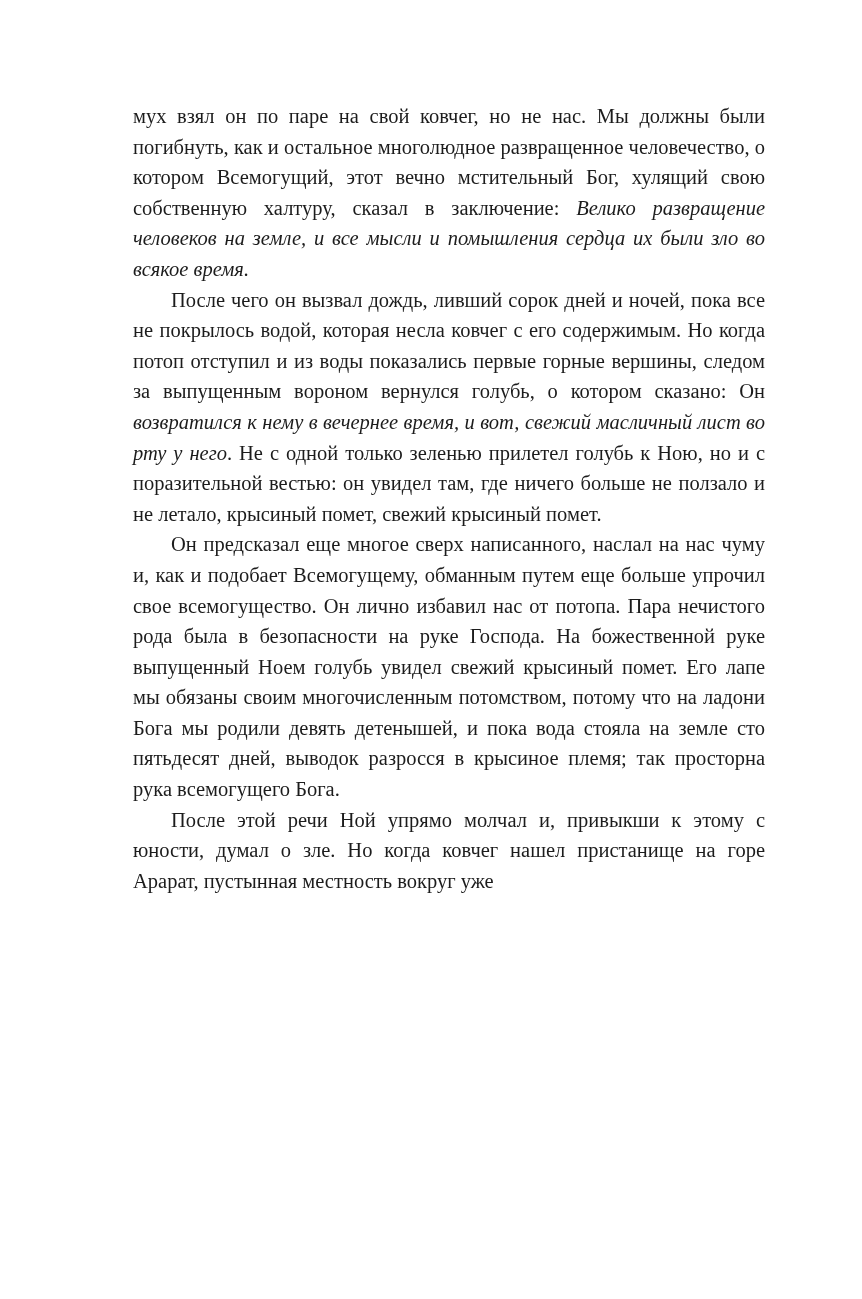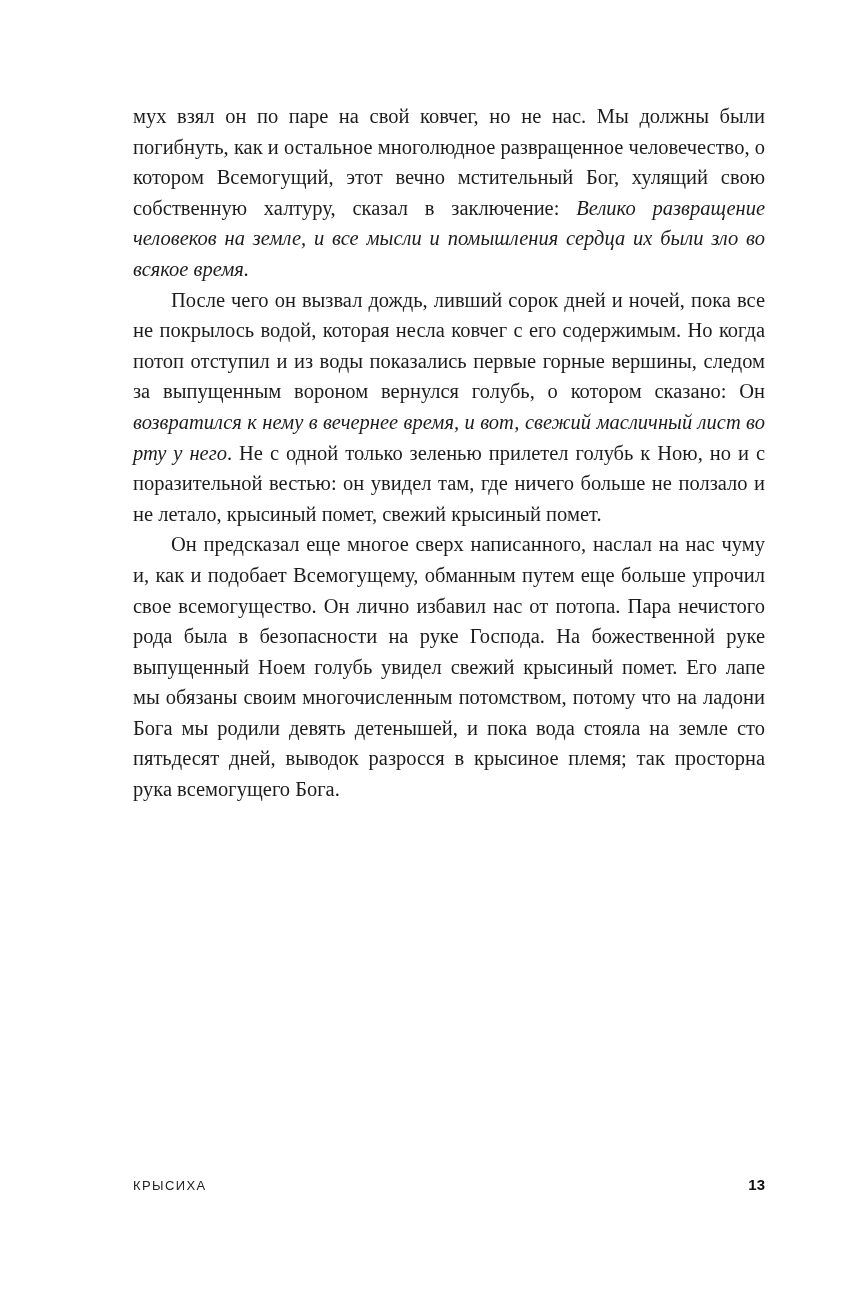--- a/index.html
+++ b/index.html
@@ -68,20 +68,17 @@
 </style>
 </head>
 <body>
 
 <div class="page">
 
   <main class="text-block" id="text-block">
       <p class="no-indent"><span>мух взял он по паре на свой ковчег, но не нас. Мы должны были погибнуть, как и остальное многолюдное развращенное человечество, о котором Всемогущий, этот вечно мстительный Бог, хулящий свою собственную халтуру, сказал в заключение: </span><span class="italic">Велико развращение человеков на земле, и все мысли и помышления сердца их были зло во всякое время.</span></p>
       <p><span>После чего он вызвал дождь, ливший сорок дней и ночей, пока все не покрылось водой, которая несла ковчег с его содержимым. Но когда потоп отступил и из воды показались первые горные вершины, следом за выпущенным вороном вернулся голубь, о котором сказано: Он </span><span class="italic">возвратился к нему в вечернее время, и вот, свежий масличный лист во рту у него</span><span>. Не с одной только зеленью прилетел голубь к Ною, но и с поразительной вестью: он увидел там, где ничего больше не ползало и не летало, крысиный помет, свежий крысиный помет.</span></p>
       <p><span>Он предсказал еще многое сверх написанного, наслал на нас чуму и, как и подобает Всемогущему, обманным путем еще больше упрочил свое всемогущество. Он лично избавил нас от потопа. Пара нечистого рода была в безопасности на руке Господа. На божественной руке выпущенный Ноем голубь увидел свежий крысиный помет. Его лапе мы обязаны своим многочисленным потомством, потому что на ладони Бога мы родили девять детенышей, и пока вода стояла на земле сто пятьдесят дней, выводок разросся в крысиное племя; так просторна рука всемогущего Бога.</span></p>
+      <p><span>После этой речи Ной упрямо молчал и, привыкши к этому с юности, думал о зле. Но когда ковчег нашел пристанище на горе Арарат, пустынная местность вокруг уже</span></p>
     </main>
 
-  <footer class="page-footer">
-    <span class="running-title">КРЫСИХА</span>
-    <span class="page-number">13</span>
-  </footer>
 
 </div>
 
 </body></html>

